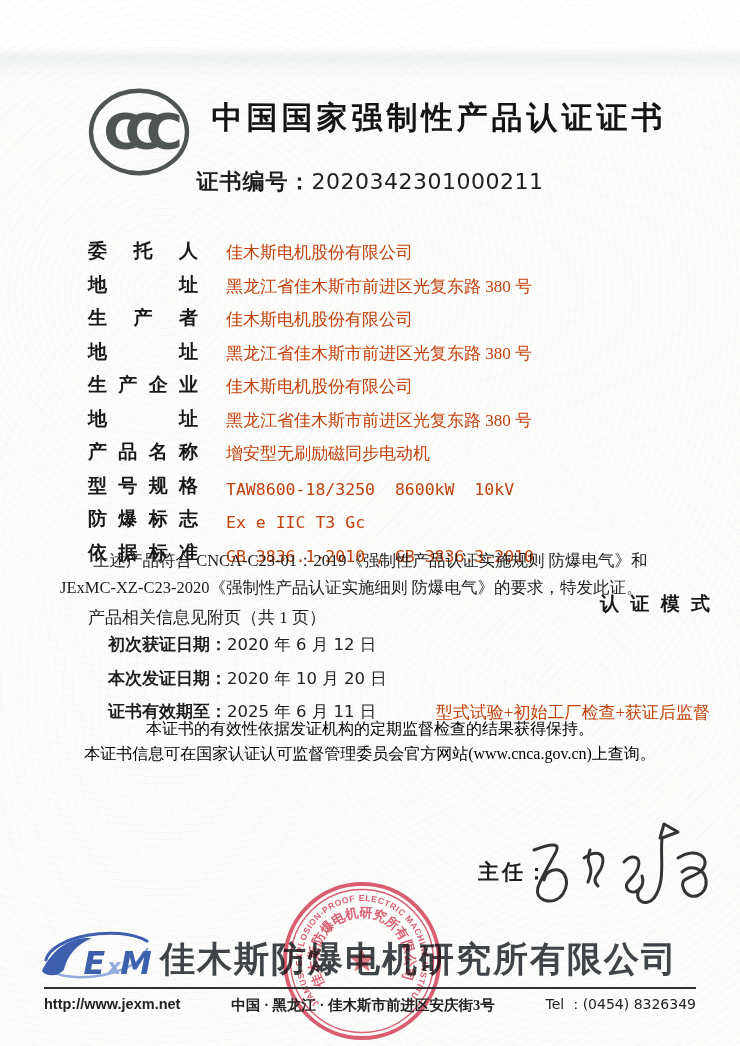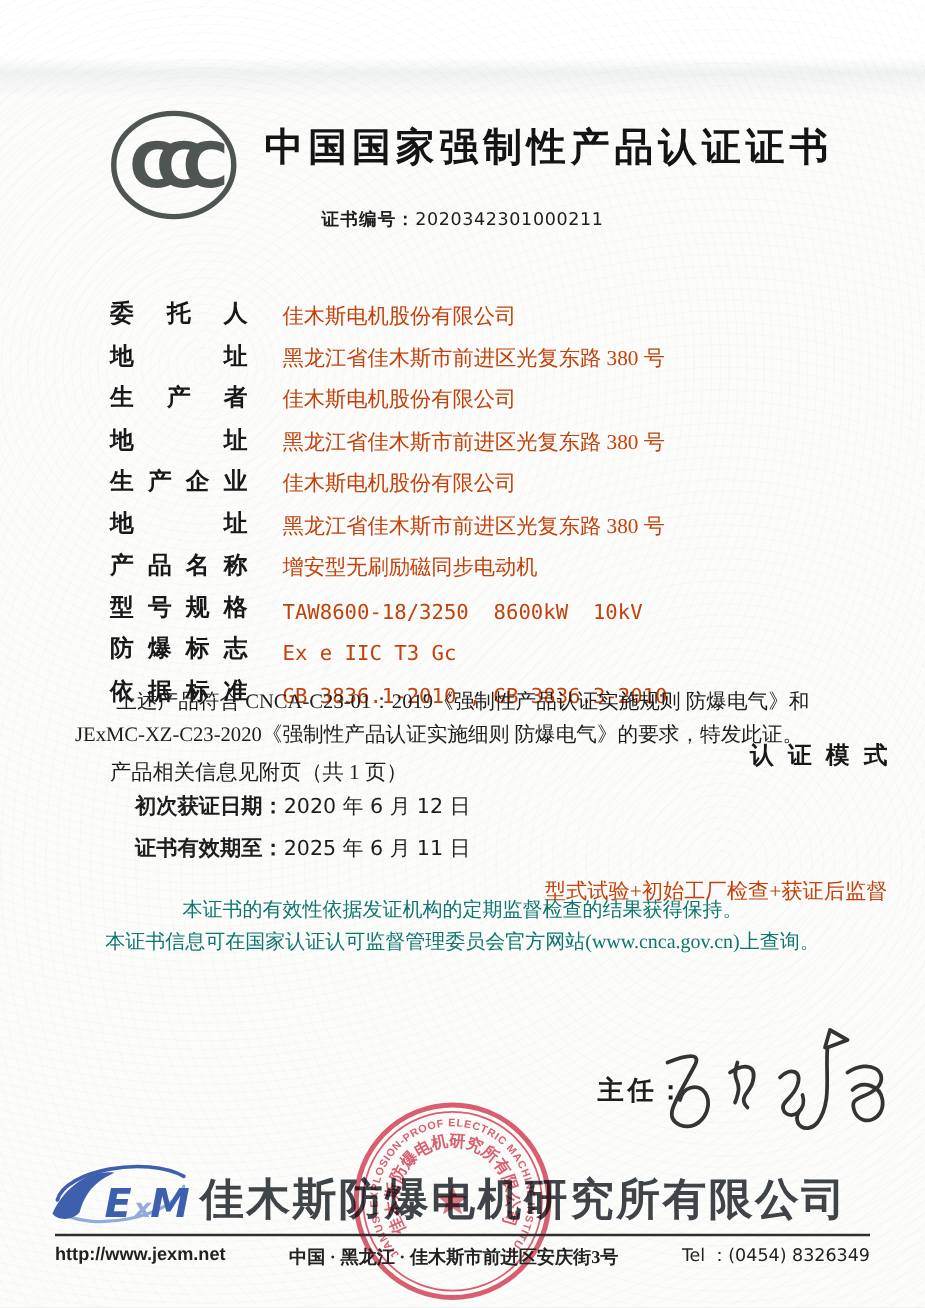--- a/index.html
+++ b/index.html
@@ -21,21 +21,21 @@
       linear-gradient(#ffffff 0 46px, rgba(225,228,232,.45) 58px, #fcfcfa 78px);
   }
   .ccc-logo{position:absolute;left:86px;top:84px;width:106px;height:96px;}
   .title{
     position:absolute;left:198px;top:97px;width:482px;
     text-align:center;font-size:31px;font-weight:700;letter-spacing:4px;
     color:#141414;white-space:nowrap;
   }
   .certline{
     position:absolute;left:0;top:167px;width:740px;text-align:center;
-    font-size:14px;white-space:nowrap;
+    font-size:22px;white-space:nowrap;
     font-family:"Liberation Sans", sans-serif;
   }
   .certline .lbl{font-weight:700;letter-spacing:1px;}
   .certline .num{font-weight:400;letter-spacing:.5px;font-family:"DejaVu Sans", sans-serif;}
 
   .fields{position:absolute;left:88px;top:238px;right:30px;}
   .frow{display:flex;align-items:flex-end;margin-bottom:7.5px;white-space:nowrap;}
   .frow.gap-top{margin-top:25px;flex-direction:column;}
   .flabel{
     display:inline-block;width:110px;flex:0 0 110px;
@@ -49,21 +49,21 @@
   .statement .l1{text-indent:2em;white-space:nowrap;}
   .statement .l2{white-space:nowrap;}
 
   .attach{position:absolute;left:88px;top:606px;font-size:17px;white-space:nowrap;}
 
   .dates{position:absolute;left:88px;top:633px;font-size:17px;margin-left:20px;}
   .drow{margin-bottom:10.5px;white-space:nowrap;}
   .drow .dl{font-weight:600;}
   .drow .dv{font-family:"DejaVu Sans", sans-serif;font-size:16.5px;}
 
-  .validity{position:absolute;left:40px;right:40px;top:716px;text-align:center;font-size:16px;line-height:25px;color:#0f766e;}
+  .validity{position:absolute;left:40px;right:40px;top:716px;text-align:center;font-size:16px;line-height:25px;color:#000000;}
   .validity div{white-space:nowrap;}
 
   .director{position:absolute;left:478px;top:858px;font-size:21px;font-weight:600;letter-spacing:3px;white-space:nowrap;}
   .signature{position:absolute;left:520px;top:816px;width:200px;height:110px;}
 
   .stamp{position:absolute;left:282px;top:881px;width:160px;height:160px;mix-blend-mode:multiply;opacity:.9;}
 
   .issuer-logo{position:absolute;left:34px;top:924px;width:124px;height:64px;}
   .issuer-name{
     position:absolute;left:160px;top:936px;
@@ -146,20 +146,23 @@
   <div class="statement">
     <div class="l1">上述产品符合 CNCA-C23-01：2019《强制性产品认证实施规则 防爆电气》和</div>
     <div class="l2">JExMC-XZ-C23-2020《强制性产品认证实施细则 防爆电气》的要求，特发此证。</div>
   </div>
 
   <div class="attach">产品相关信息见附页（共 1 页）</div>
 
   <div class="dates">
     <div class="drow">
       <span class="dl">初次获证日期：</span><span class="dv">2020 年 6 月 12 日</span>
+    </div>
+    <div class="drow">
+      <span class="dl">本次发证日期：</span><span class="dv">2020 年 10 月 20 日</span>
     </div>
     <div class="drow">
       <span class="dl">证书有效期至：</span><span class="dv">2025 年 6 月 11 日</span>
     </div>
   </div>
 
   <div class="validity">
     <div>本证书的有效性依据发证机构的定期监督检查的结果获得保持。</div>
     <div>本证书信息可在国家认证认可监督管理委员会官方网站(www.cnca.gov.cn)上查询。</div>
   </div>

